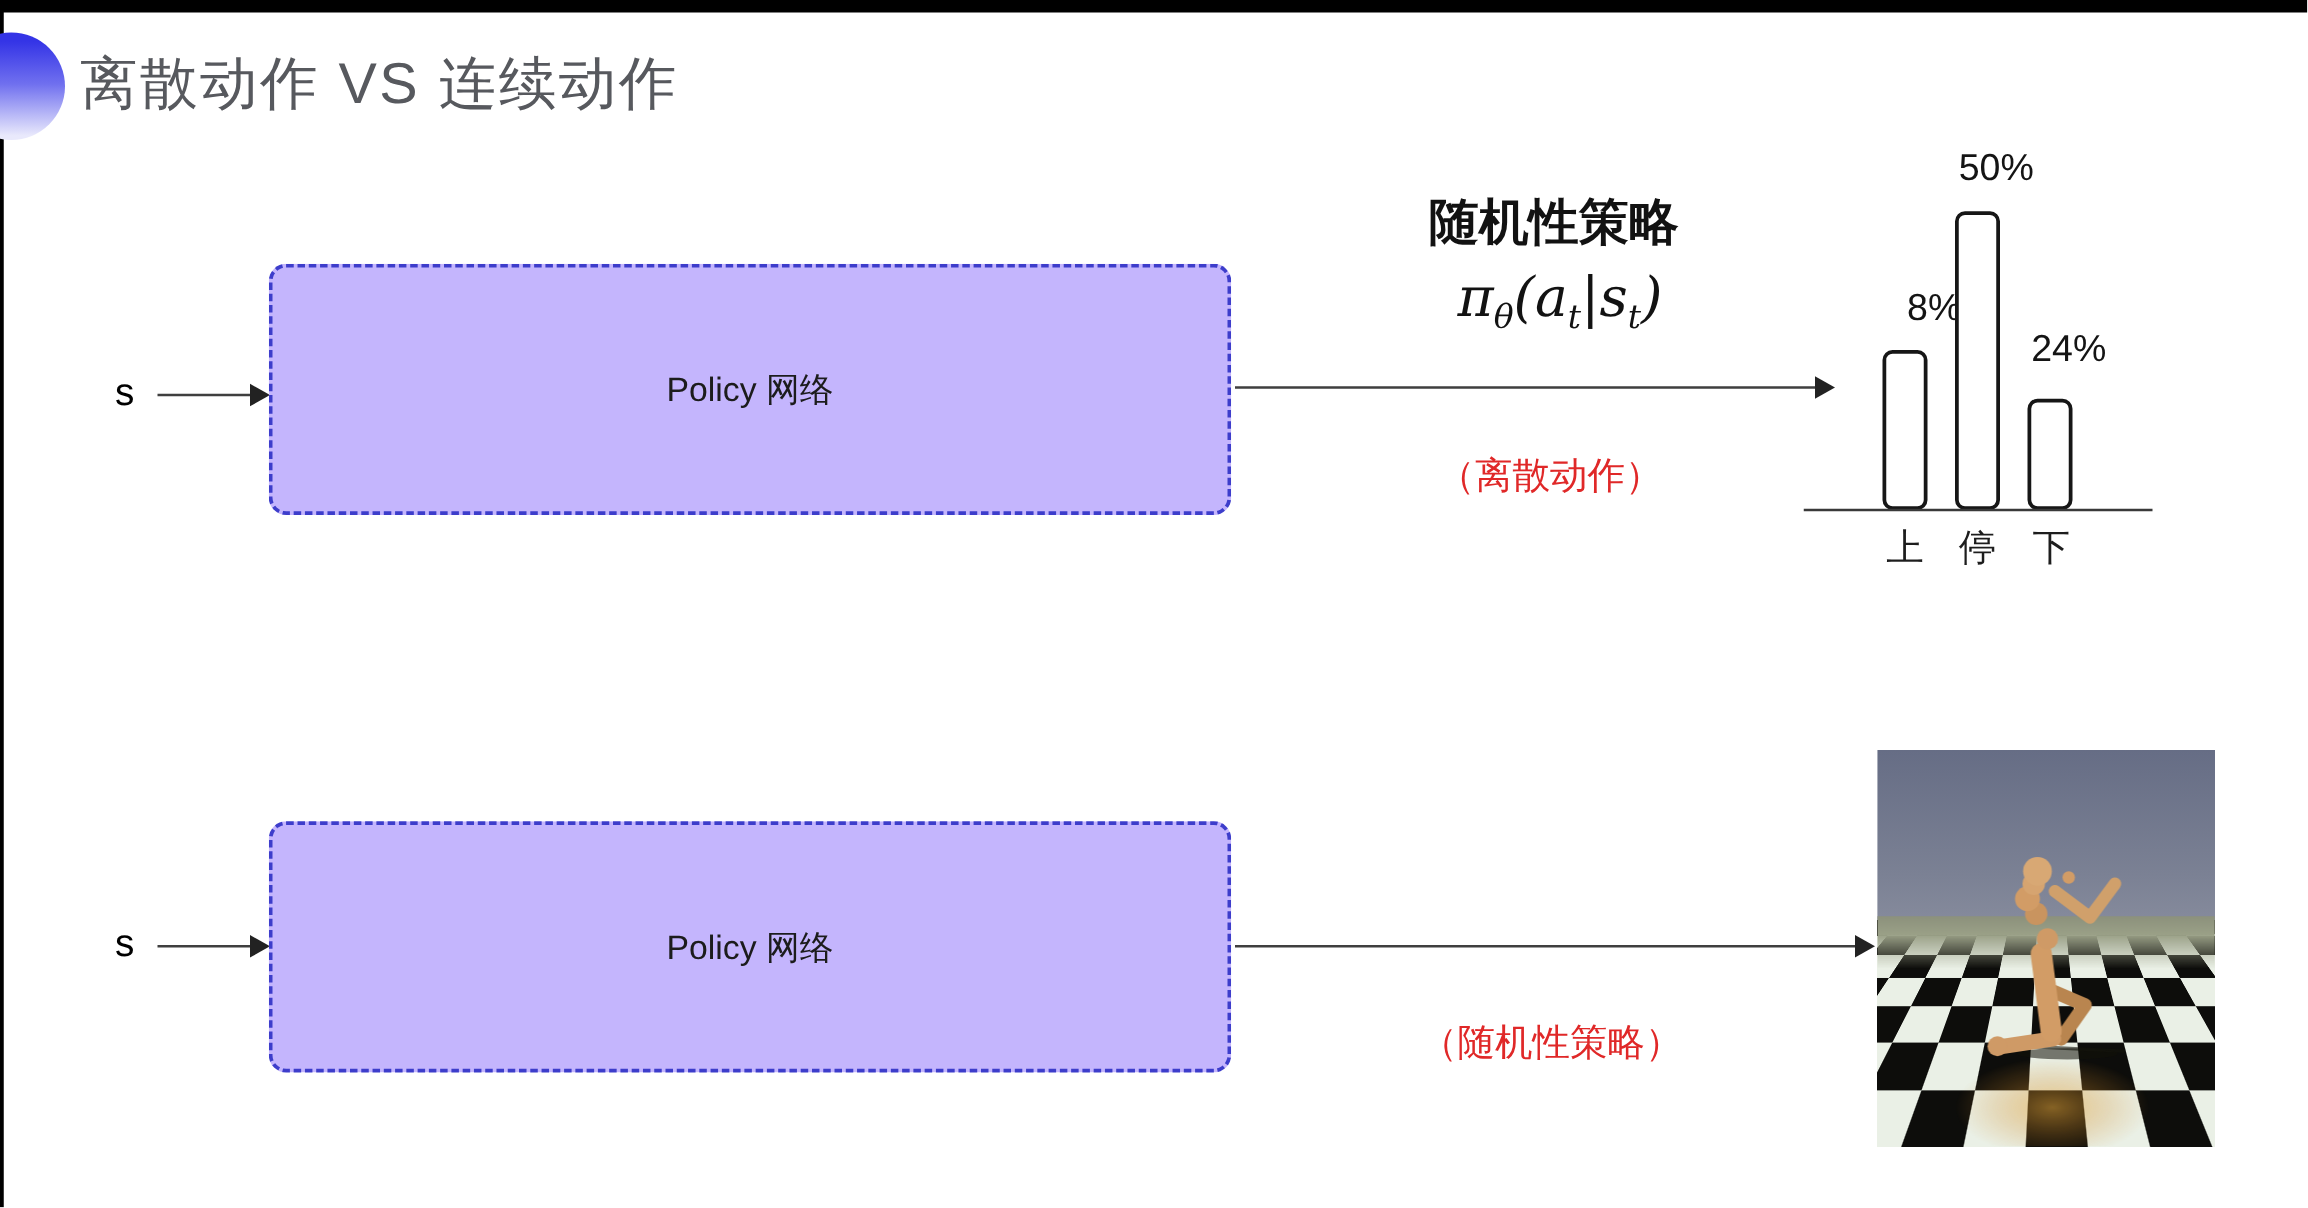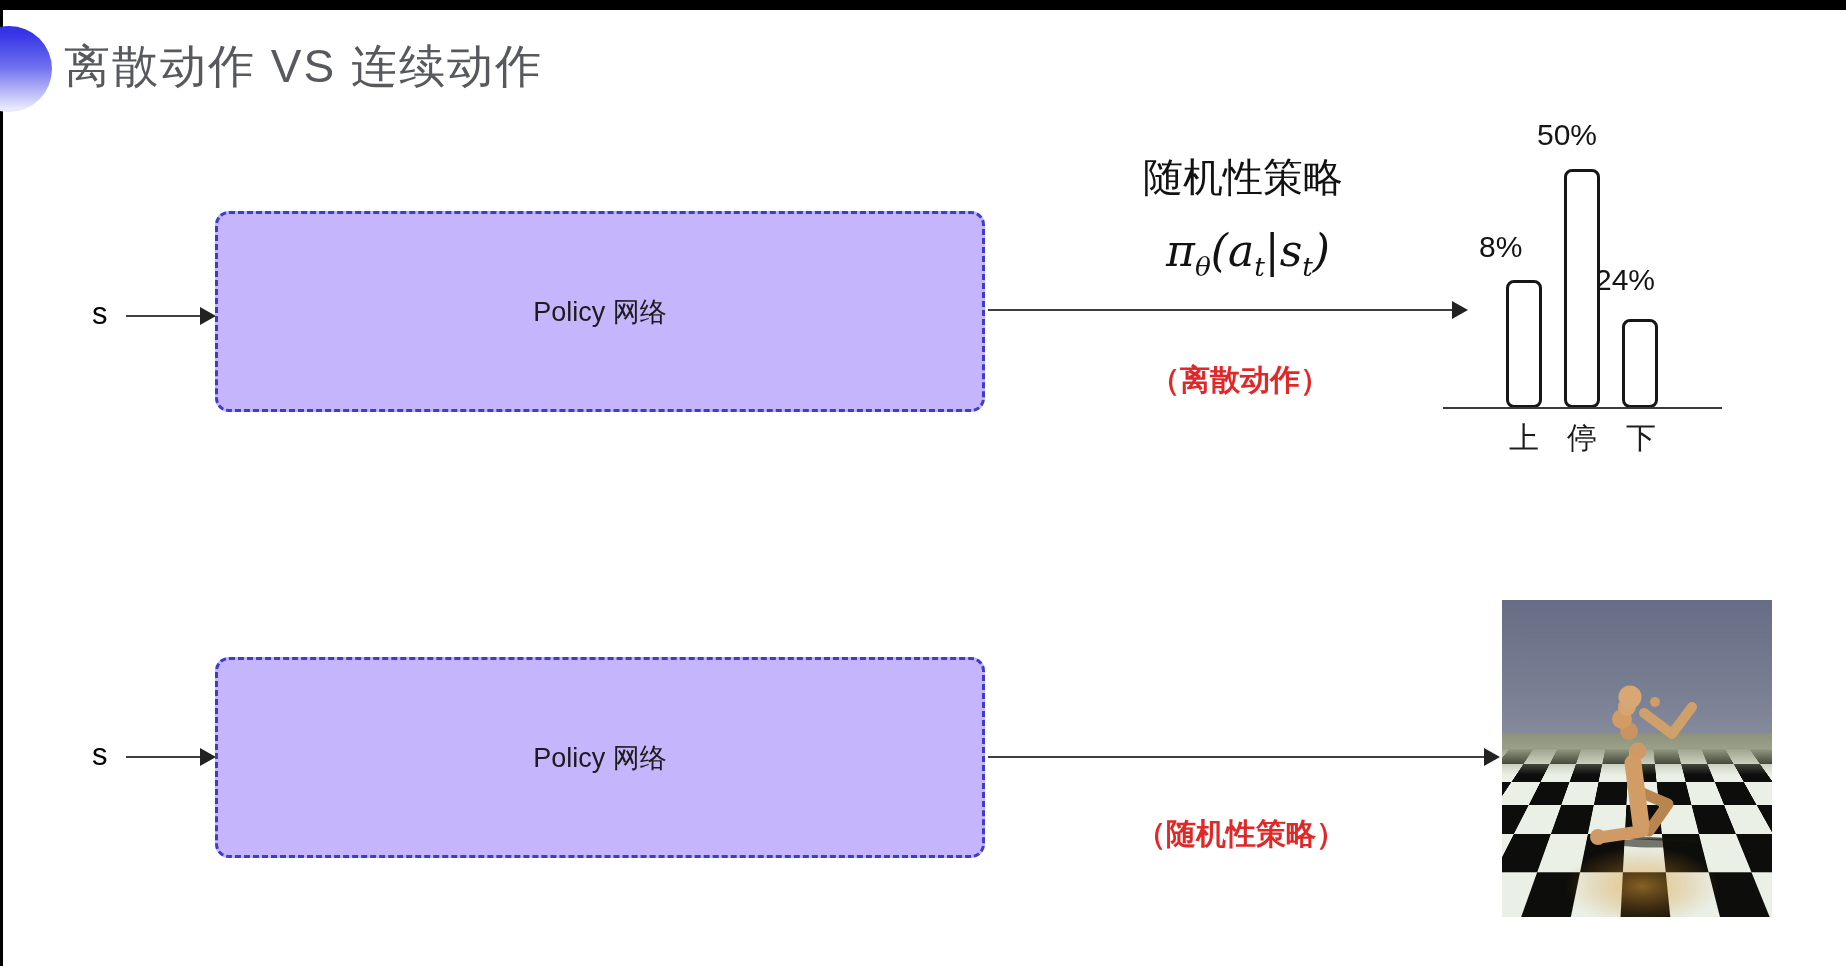--- a/index.html
+++ b/index.html
@@ -36,36 +36,36 @@
 
   
   .arrow-line { position:absolute; height:2px; background:#3f3f3f; }
   .arrow-head {
     position:absolute; width:0; height:0;
     border-left:16px solid #222; border-top:9px solid transparent; border-bottom:9px solid transparent;
   }
 
   
   .anno { position:absolute; width:400px; text-align:center; }
-  .policy-name { font-size:40px; font-weight:400; color:#121212; }
+  .policy-name { font-size:40px; font-weight:700; color:#121212; }
   .formula { font-family:"DejaVu Serif", serif; font-style:italic; font-size:44px; color:#121212; }
   .formula sub { font-size:0.6em; font-style:italic; }
-  .action-note { font-size:30px; font-weight:700; color:#e02828; }
+  .action-note { font-size:30px; font-weight:400; color:#e02828; }
 
   
   .mini-chart { position:absolute; left:1443px; top:110px; width:282px; height:350px; }
   .mc-baseline { position:absolute; left:0; top:297px; width:279px; height:2px; background:#3a3a3a; }
   .mc-bar {
     position:absolute; width:36px; box-sizing:border-box; background:#fff;
     border:3px solid #161616; border-radius:8px;
   }
   .mc-bar.b0 { left:63px;  top:170px; height:128px; }
   .mc-bar.b1 { left:121px; top:59px;  height:239px; }
   .mc-bar.b2 { left:179px; top:209px; height:89px;  }
-  .mc-pct { position:absolute; width:90px; text-align:left; font-size:30px; color:#141414; }
+  .mc-pct { position:absolute; width:90px; text-align:right; font-size:30px; color:#141414; }
   .mc-pct.p0 { left:36px;  top:120px; }
   .mc-pct.p1 { left:94px;  top:8px;   }
   .mc-pct.p2 { left:152px; top:153px; }
   .mc-cat { position:absolute; width:80px; text-align:center; top:308px; font-size:30px; color:#1d1d1d; }
   .mc-cat.c0 { left:41px; }
   .mc-cat.c1 { left:99px; }
   .mc-cat.c2 { left:158px; }
 
   
   .mujoco {
@@ -100,21 +100,21 @@
 
   <div class="policy-box row-top">
     <span class="policy-box-label">Policy 网络</span>
   </div>
 
   <div class="arrow-line" style="left:988px; top:309px; width:466px;"></div>
   <div class="arrow-head" style="left:1452px; top:301px;"></div>
 
   <div class="anno policy-name" style="left:1043px; top:150px;">随机性策略</div>
 
-  <div class="anno formula" style="left:1048px; top:213px;margin-top:12px;">
+  <div class="anno formula" style="left:1048px; top:213px;">
     <span>π</span><sub>θ</sub><span>(</span><span>a</span><sub>t</sub><span>|</span><span>s</span><sub>t</sub><span>)</span>
   </div>
 
   <div class="anno action-note" style="left:1040px; top:360px;">（离散动作）</div>
 
   <div class="mini-chart">
     <div class="mc-pct p0">8%</div>
     <div class="mc-pct p1">50%</div>
     <div class="mc-pct p2">24%</div>
     <div class="mc-bar b0"></div>

